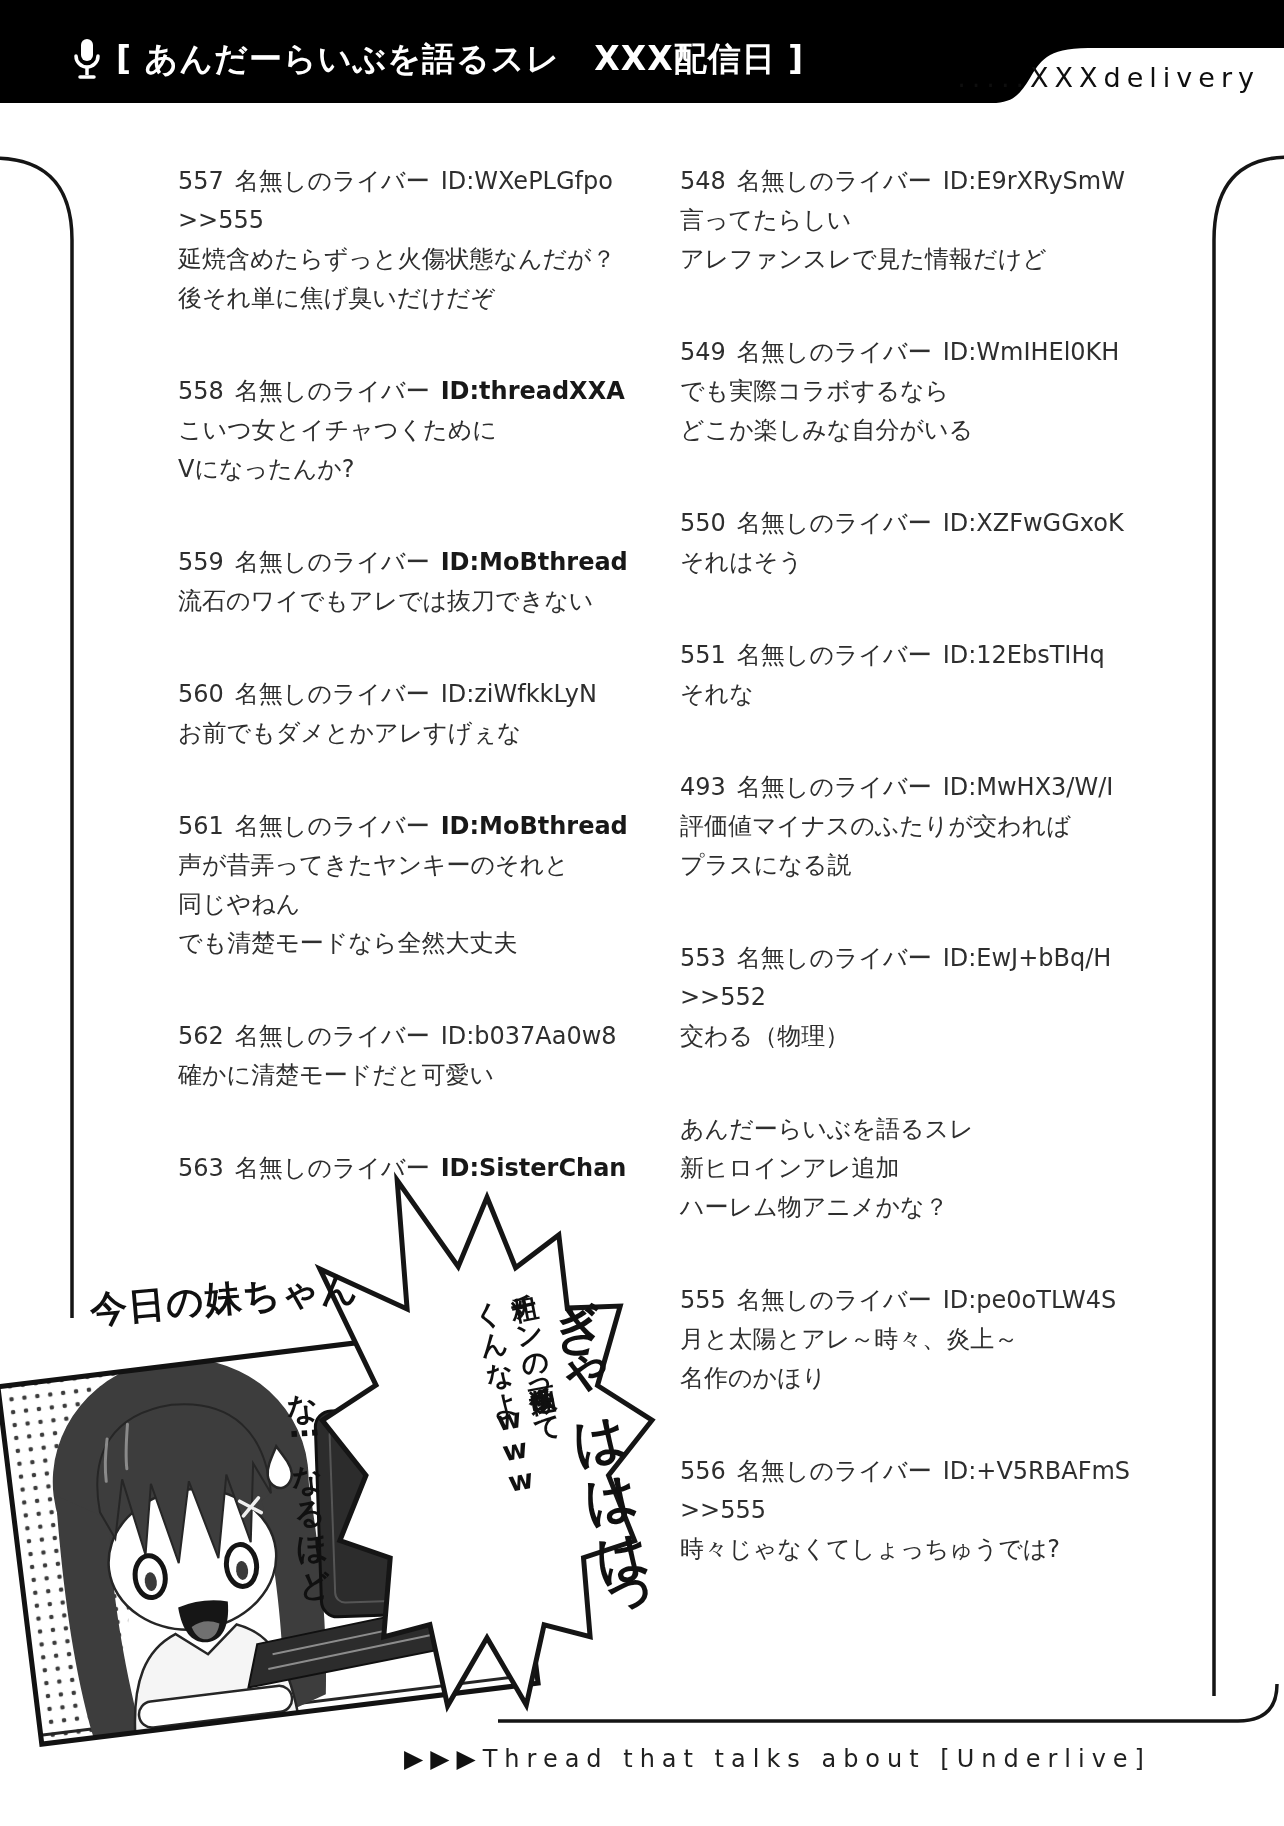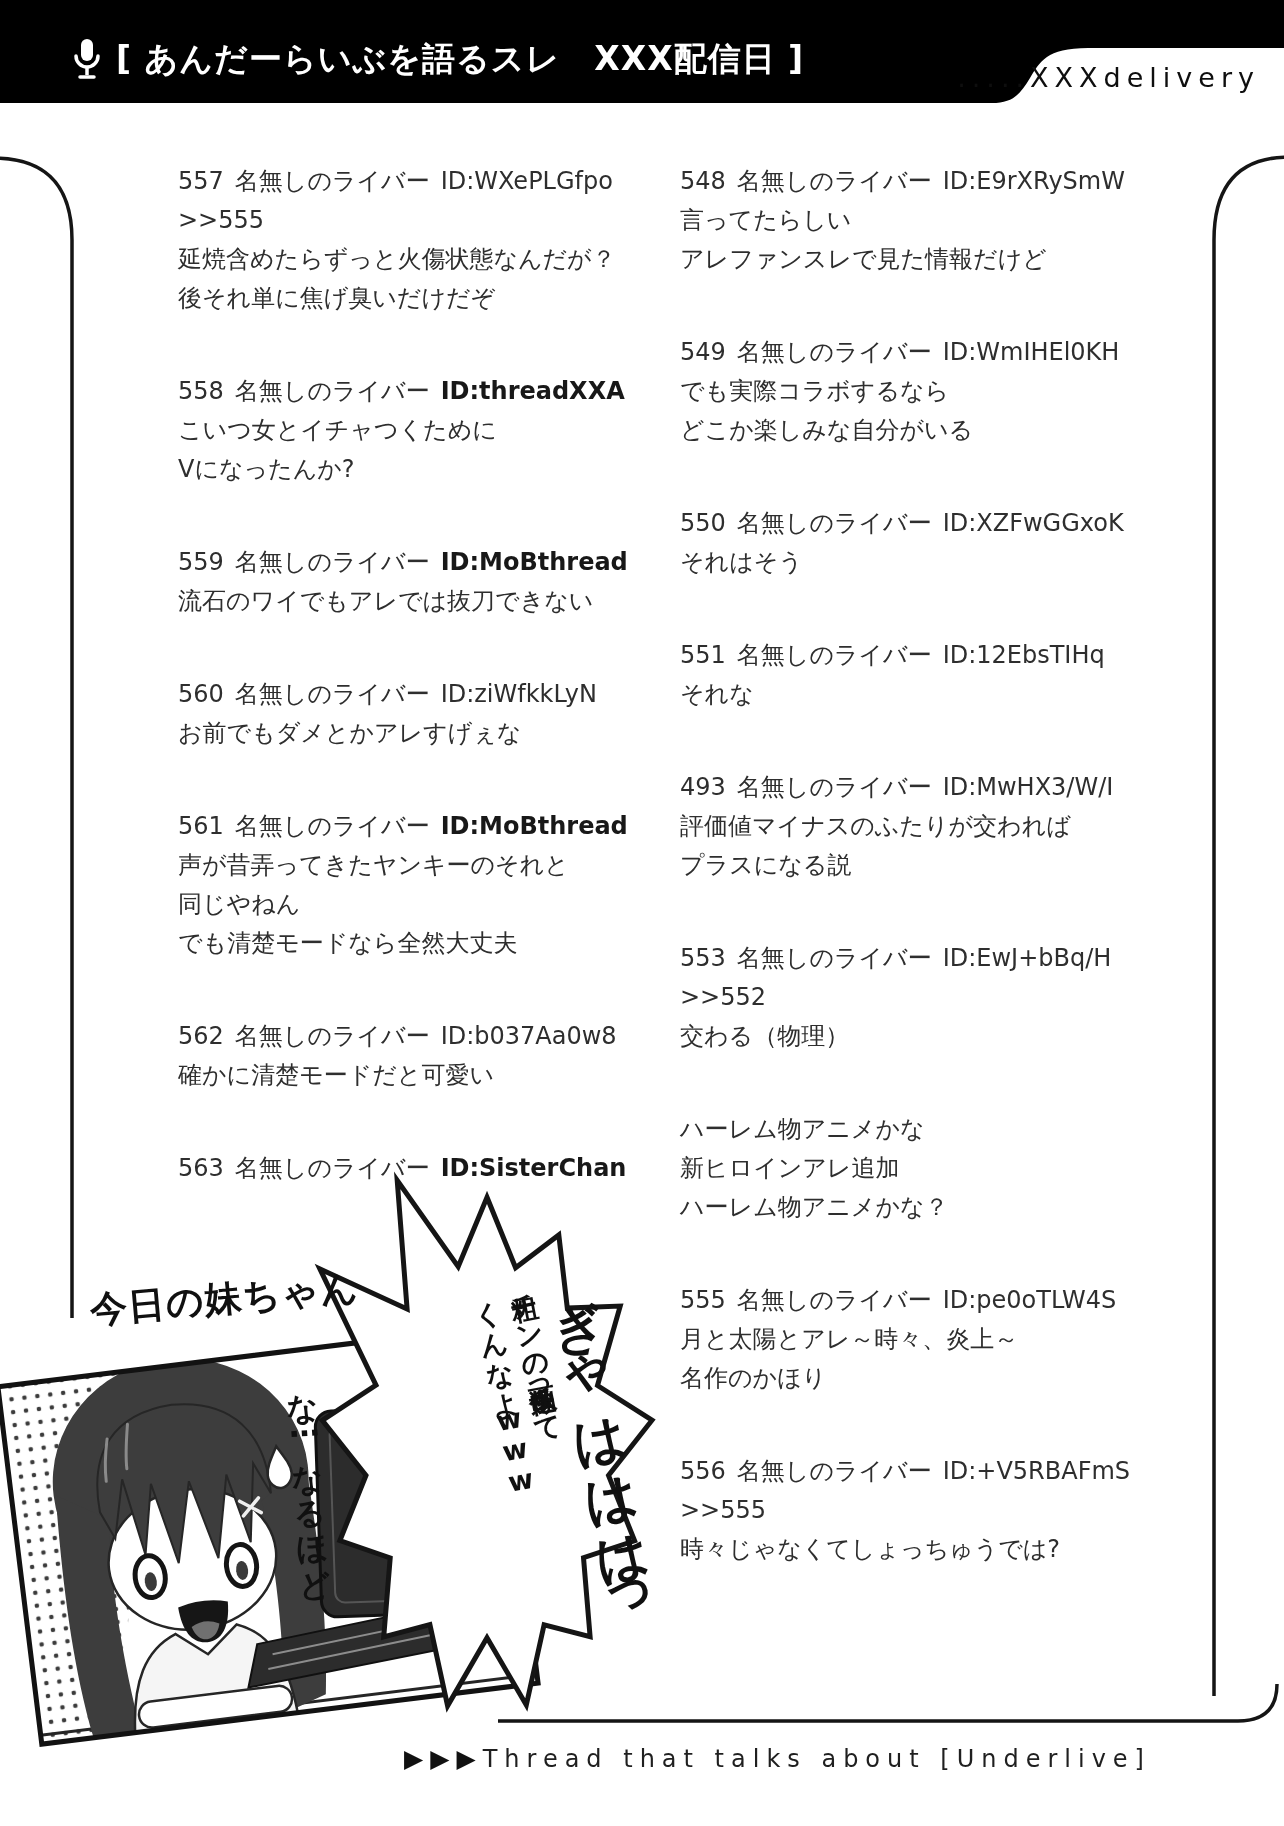--- a/index.html
+++ b/index.html
@@ -206,21 +206,21 @@
         <div class="post-head"><span class="post-number">493</span><span class="post-name">名無しのライバー</span><span class="post-id">ID:MwHX3/W/I</span></div>
         <div class="post-line">評価値マイナスのふたりが交われば</div>
         <div class="post-line">プラスになる説</div>
       </div>
       <div class="post">
         <div class="post-head"><span class="post-number">553</span><span class="post-name">名無しのライバー</span><span class="post-id">ID:EwJ+bBq/H</span></div>
         <div class="post-line">&gt;&gt;552</div>
         <div class="post-line">交わる（物理）</div>
       </div>
       <div class="post">
-        <div class="post-line">ハーレム物アニメかな</div>
+        <div class="post-line">あんだーらいぶを語るスレ</div>
         <div class="post-line">新ヒロインアレ追加</div>
         <div class="post-line">ハーレム物アニメかな？</div>
       </div>
       <div class="post">
         <div class="post-head"><span class="post-number">555</span><span class="post-name">名無しのライバー</span><span class="post-id">ID:pe0oTLW4S</span></div>
         <div class="post-line">月と太陽とアレ～時々、炎上～</div>
         <div class="post-line">名作のかほり</div>
       </div>
       <div class="post">
         <div class="post-head"><span class="post-number">556</span><span class="post-name">名無しのライバー</span><span class="post-id">ID:+V5RBAFmS</span></div>

